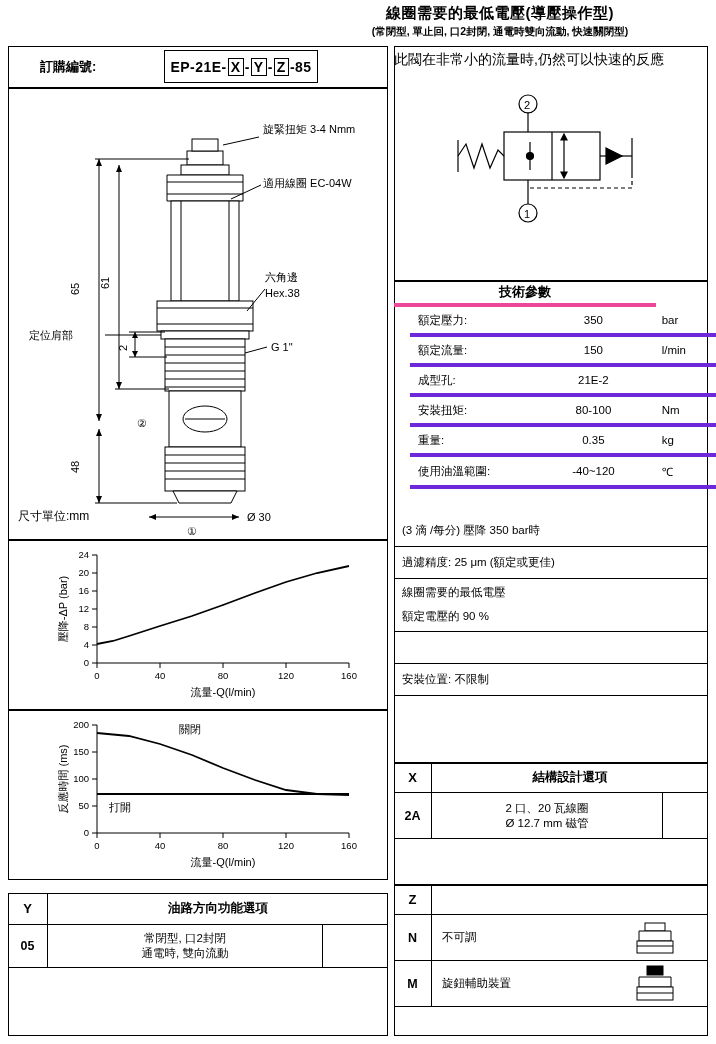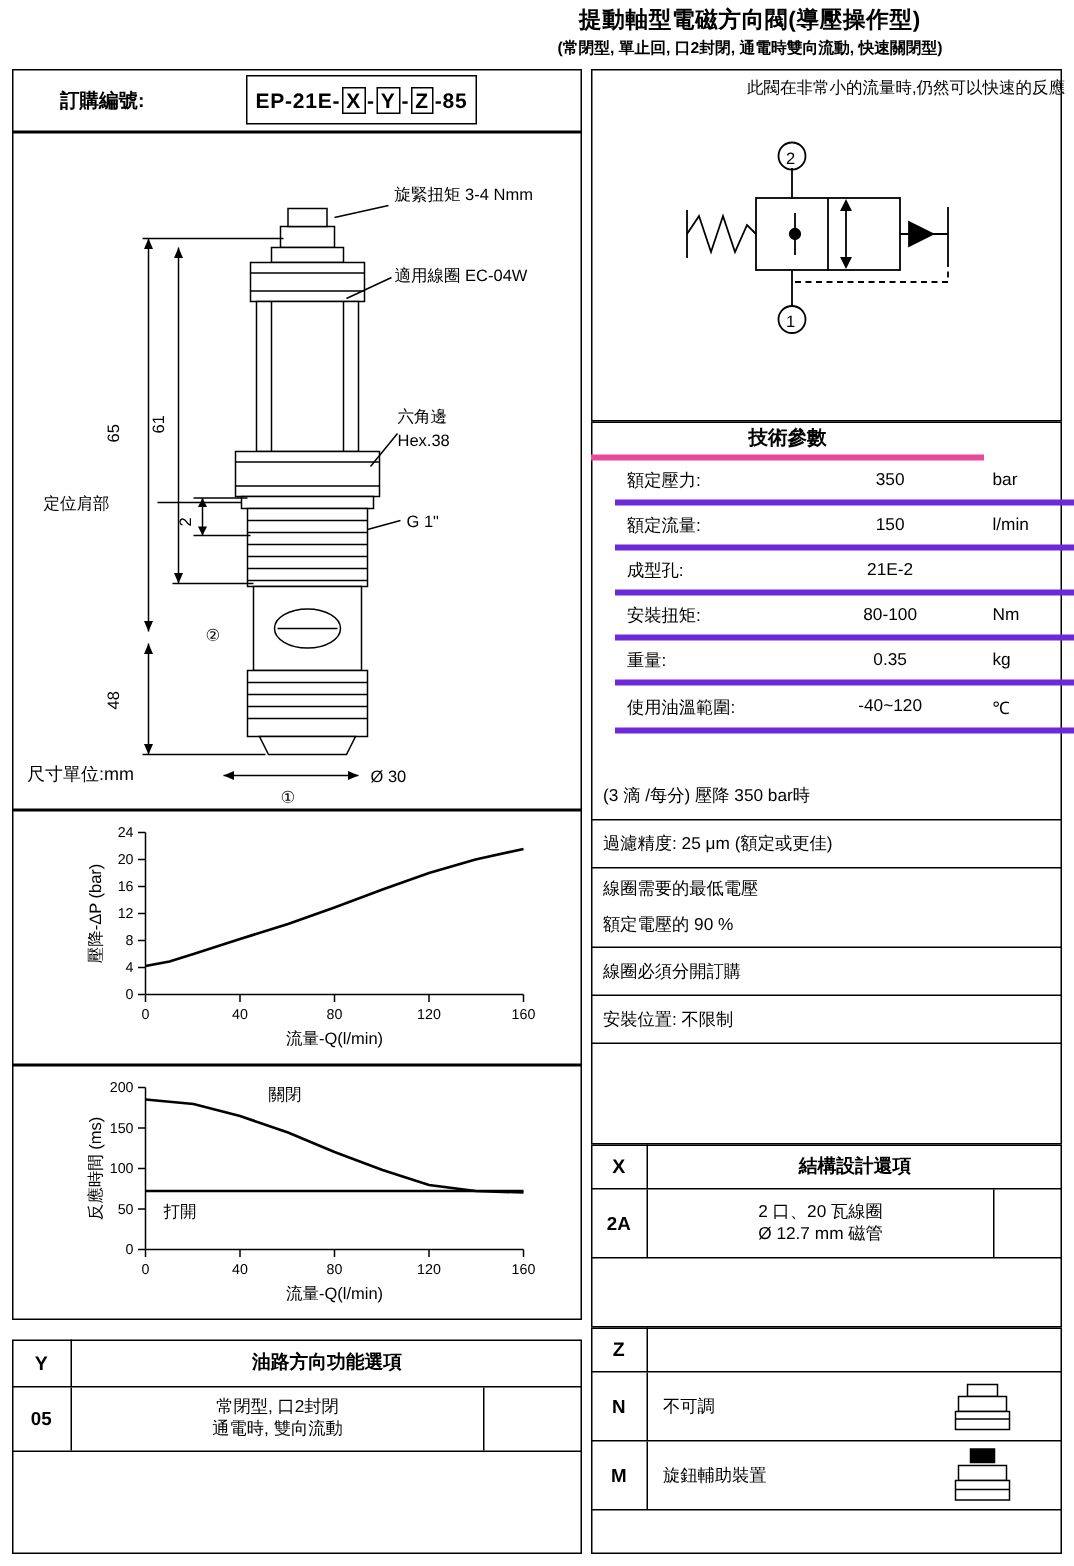--- a/index.html
+++ b/index.html
@@ -25,21 +25,21 @@
   #chart1-box{left:8px;top:540px;width:380px;height:170px;}
   #chart2-box{left:8px;top:710px;width:380px;height:170px;}
   #y-box{left:8px;top:893px;width:380px;height:143px;}
 
   
   #note-box{left:394px;top:46px;width:314px;height:235px;}
   #spec-box{left:394px;top:281px;width:314px;height:482px;}
   #x-box{left:394px;top:763px;width:314px;height:122px;}
   #z-box{left:394px;top:885px;width:314px;height:151px;}
 
-  .note-txt{position:absolute;left:410px;top:52px;width:300px;font-size:11px;line-height:15px;text-align:right;}
+  .note-txt{position:absolute;left:394px;top:52px;width:300px;font-size:14px;line-height:15px;}
 
   
   .spec-title{position:absolute;left:394px;top:281px;width:262px;height:26px;border-bottom:4px solid #ec4899;box-sizing:border-box;display:flex;align-items:center;justify-content:center;font-size:13px;font-weight:bold;}
   .spec-row{position:absolute;left:410px;width:314px;box-sizing:border-box;border-bottom:4px solid #6d28d9;display:flex;align-items:center;font-size:11.5px;}
   .spec-row .c1{width:110px;padding-left:8px;}
   .spec-row .c2{width:140px;text-align:center;}
   .spec-row .c3{width:64px;text-align:left;}
   .spec-free{position:absolute;left:394px;width:314px;box-sizing:border-box;display:flex;align-items:center;font-size:11.5px;padding-left:8px;}
   .spec-sep{position:absolute;left:394px;width:314px;border-top:1px solid #000;}
 
@@ -76,21 +76,21 @@
 
   svg{display:block;}
   .lbl{font-size:11px;font-family:"Liberation Sans",sans-serif;}
 </style>
 </head>
 <body>
 
 <div class="page">
 
   <div class="hdr">
-    <div class="t1">提動軸型電磁方向閥(導壓操作型)</div>
+    <div class="t1">線圈需要的最低電壓(導壓操作型)</div>
     <div class="t2">(常閉型, 單止回, 口2封閉, 通電時雙向流動, 快速關閉型)</div>
   </div>
 
   <div class="box" id="order-box"></div>
   <div id="order-label">訂購編號:</div>
   <div id="order-code-box">
     <span id="order-code"><span>EP-21E-</span><span class="bx">X</span>-<span class="bx">Y</span>-<span class="bx">Z</span><span>-85</span></span>
   </div>
 
   <div class="box" id="draw-box">
@@ -341,21 +341,20 @@
     <span class="c3">℃</span>
   </div>
 
   <div class="spec-free" style="top:517px;height:26px;">(3 滴 /每分) 壓降 350 bar時</div>
   <div class="spec-sep" style="top:546px;"></div>
   <div class="spec-free" style="top:548px;height:28px;">過濾精度:   25 μm (額定或更佳)</div>
   <div class="spec-sep" style="top:578px;"></div>
   <div class="spec-free" style="top:580px;height:24px;">線圈需要的最低電壓</div>
   <div class="spec-free" style="top:604px;height:24px;">額定電壓的 90 %</div>
   <div class="spec-sep" style="top:631px;"></div>
-  <div class="spec-free" style="top:633px;height:28px;">線圈必須分開訂購</div>
   <div class="spec-sep" style="top:663px;"></div>
   <div class="spec-free" style="top:665px;height:28px;">安裝位置:            不限制</div>
   <div class="spec-sep" style="top:695px;"></div>
 
   <div class="box" id="x-box"></div>
   <div class="xrow-h">
     <div class="k">X</div>
     <div class="v">結構設計還項</div>
   </div>
   <div class="xrow">

